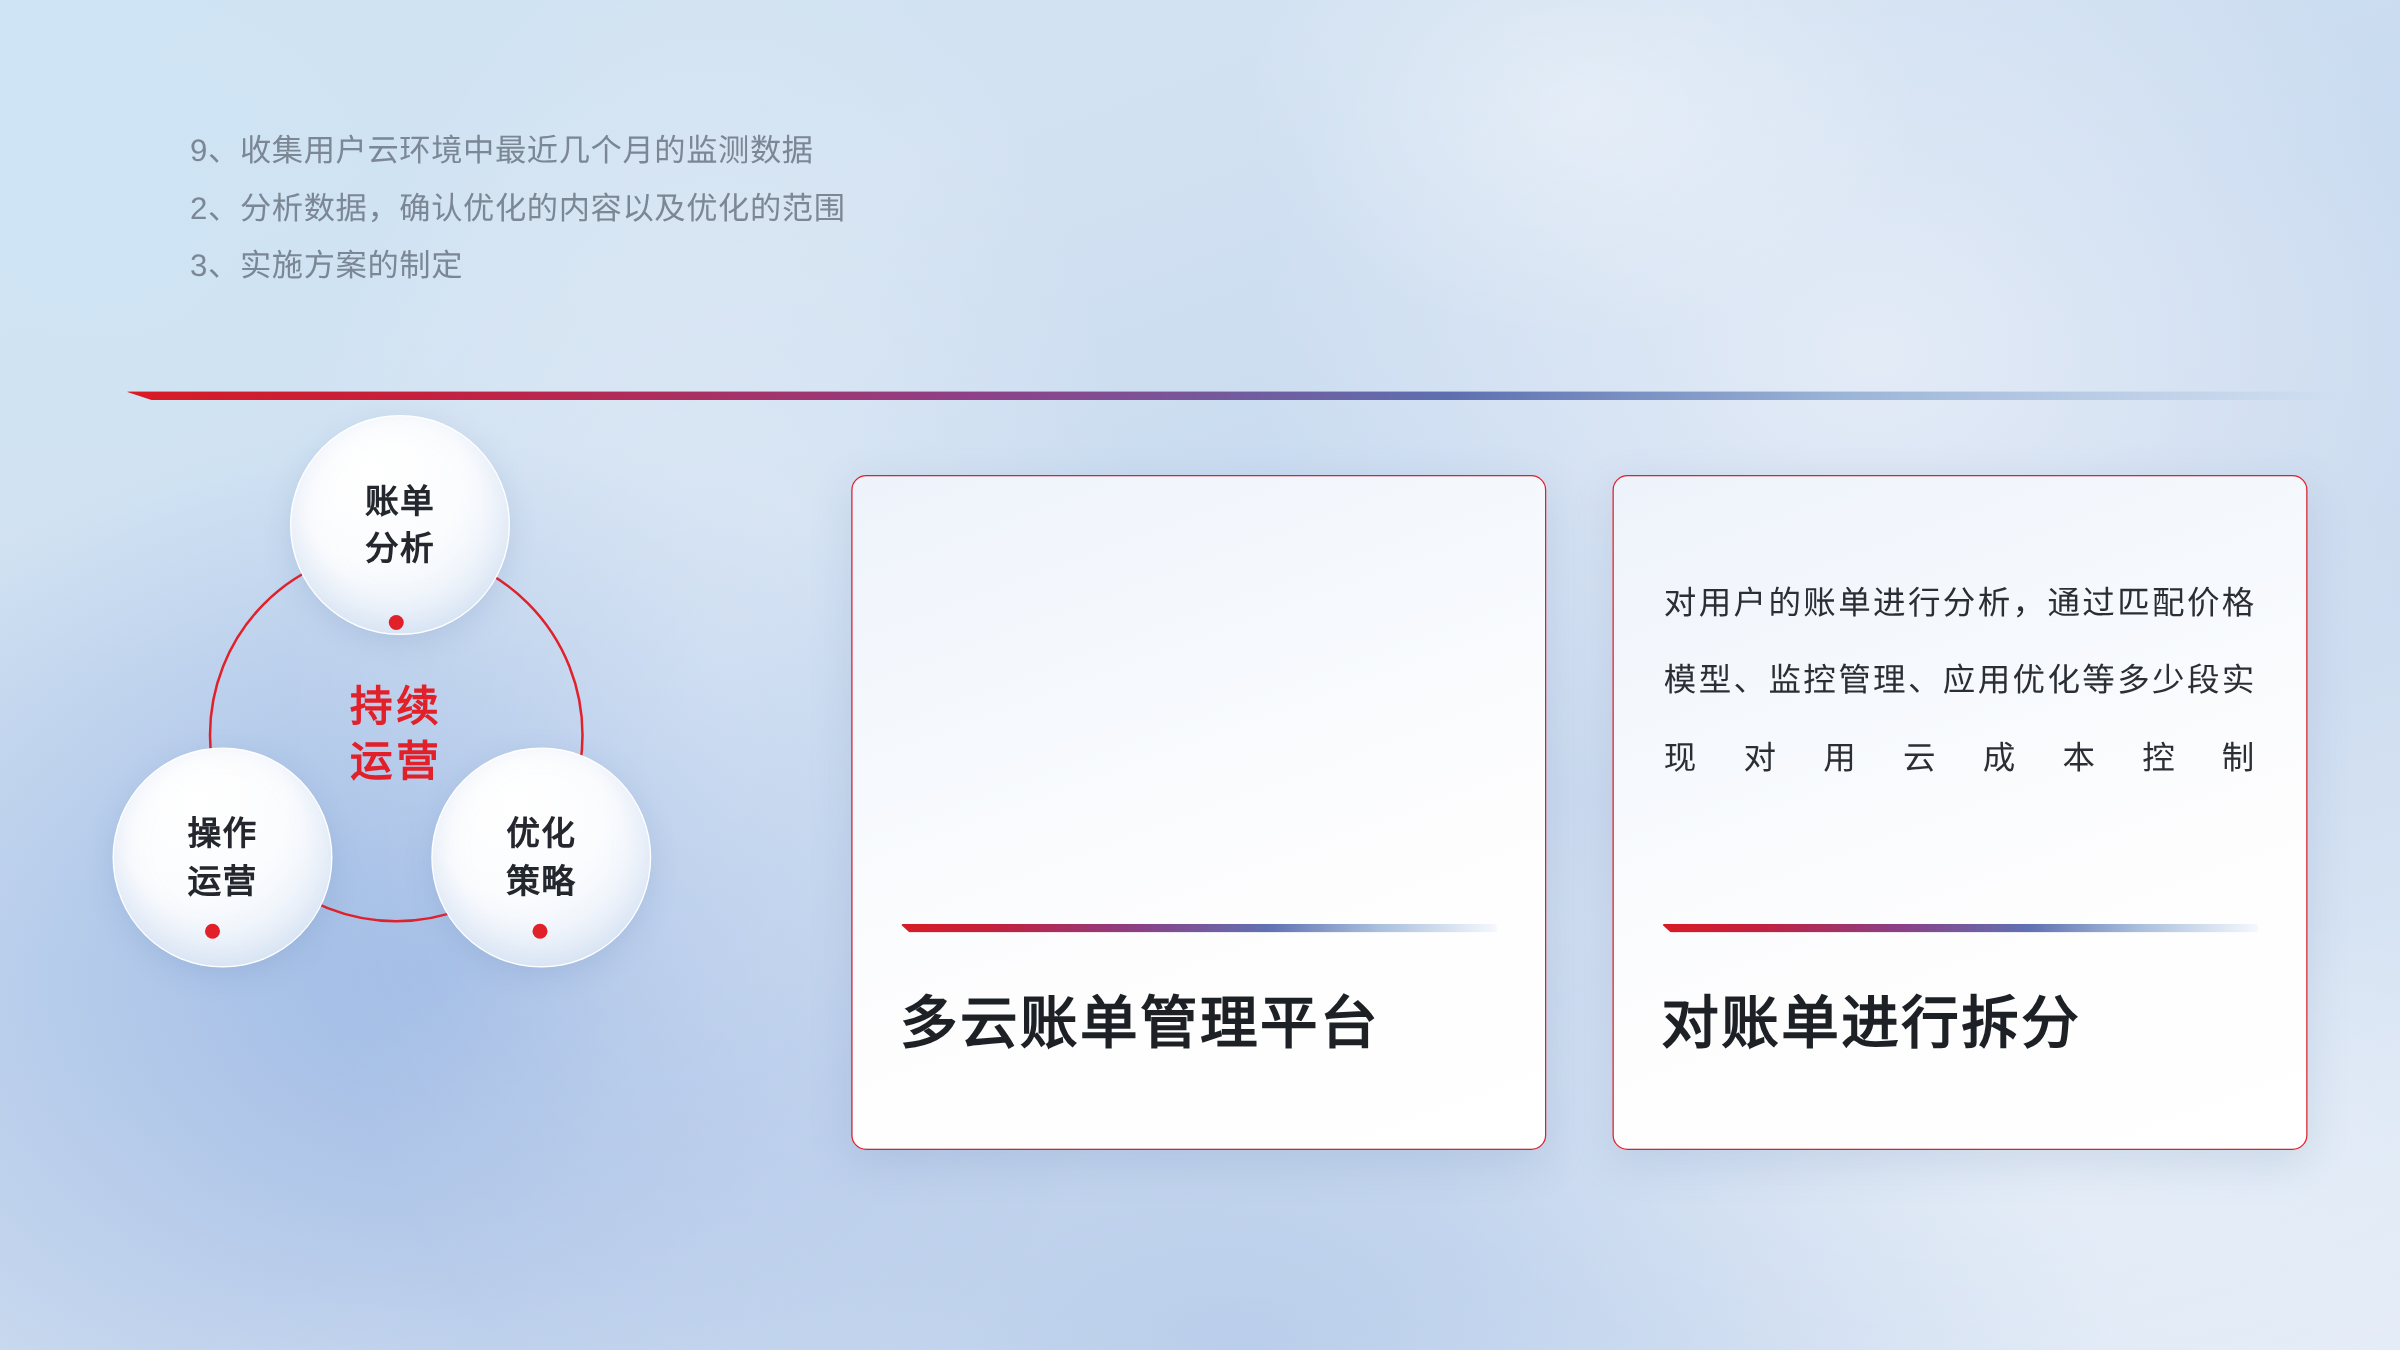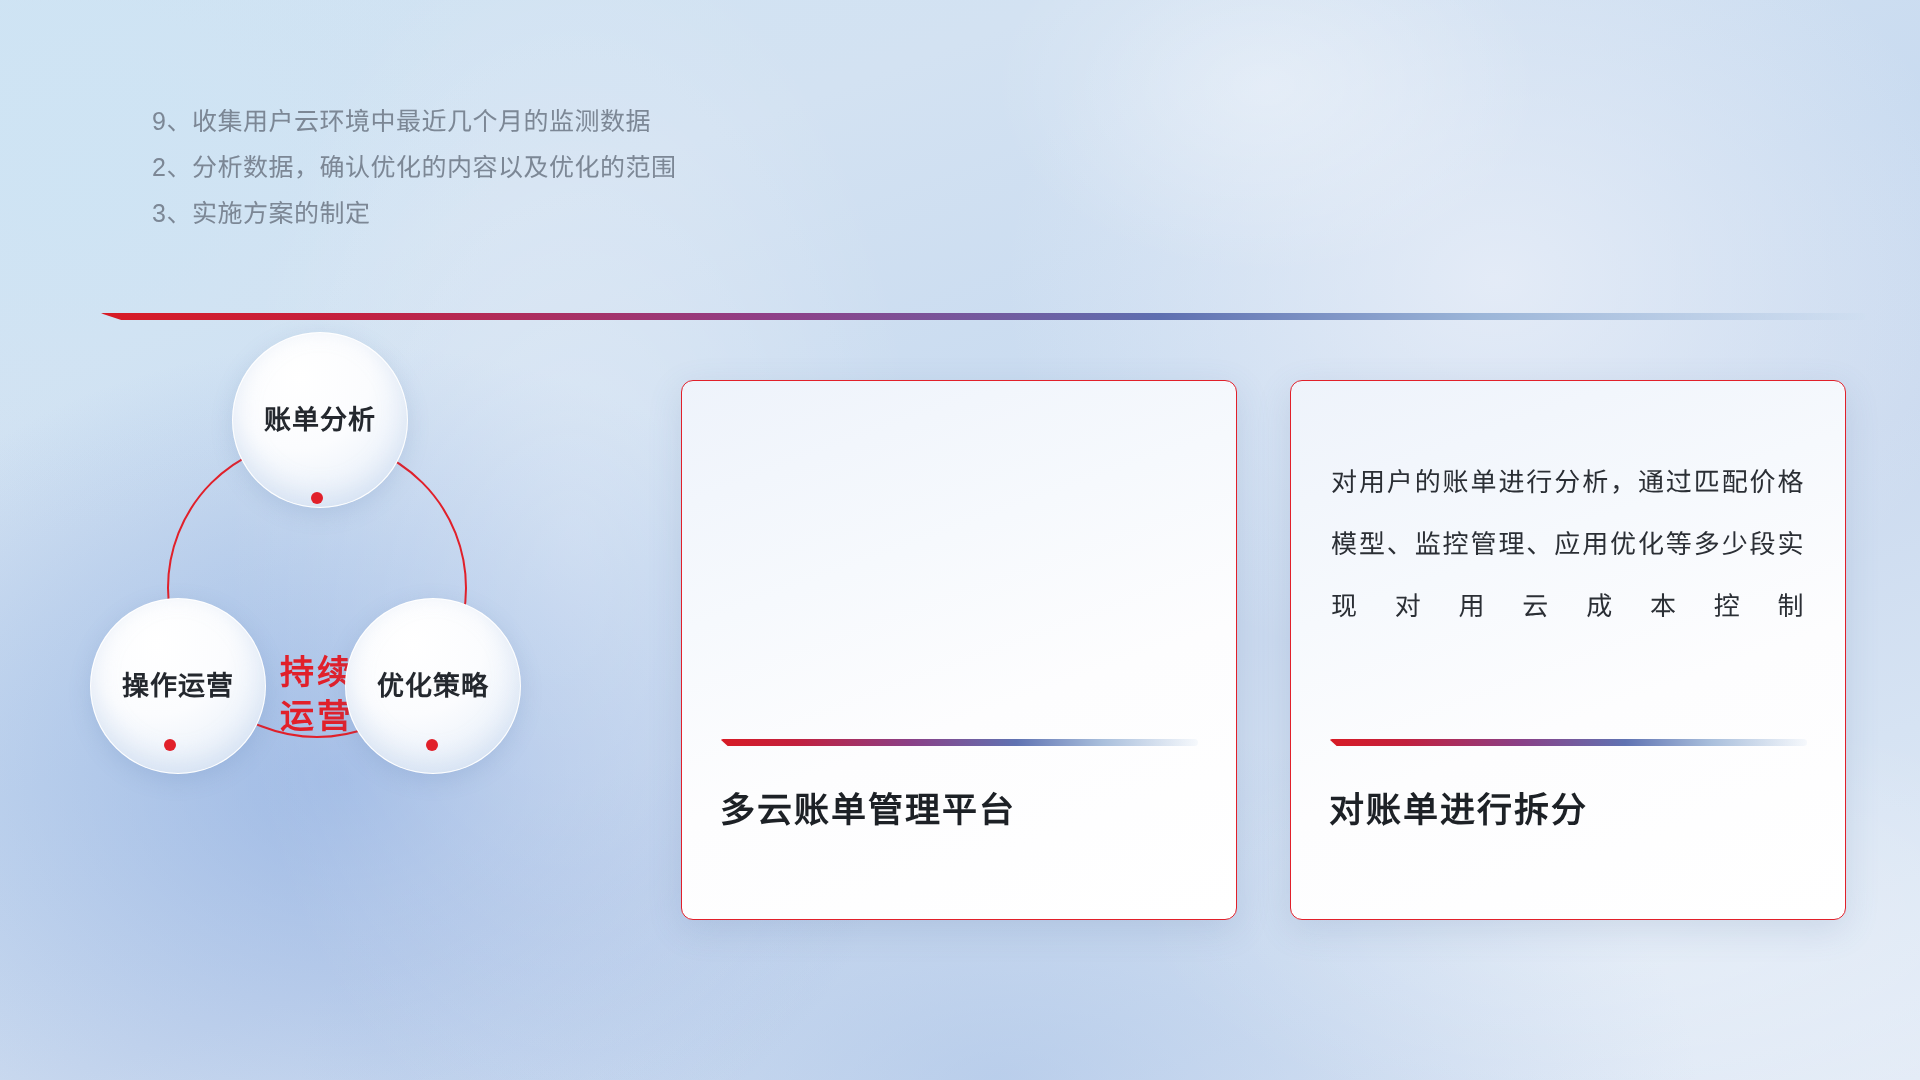--- a/index.html
+++ b/index.html
@@ -69,21 +69,21 @@
     width: 530px;
     height: 600px;
   }
   .bubble {
     position: absolute;
     border-radius: 50%;
     background: radial-gradient(circle at 38% 26%, #ffffff 0%, #fbfcfe 42%, #eaf1fa 78%, #dfe9f6 100%);
     border: 1.6px solid rgba(255,255,255,0.95);
     box-shadow: 0 6px 22px rgba(90,120,170,0.18), inset 0 -10px 26px rgba(176,199,228,0.35);
     display: flex;
-    flex-direction: row;
+    flex-direction: column;
     align-items: center;
     justify-content: center;
     color: #24282e;
     font-size: 27px;
     font-weight: bold;
     line-height: 38px;
     letter-spacing: 1px;
   }
   #bubble-top    { left: 142px; top:  -8px; width: 174px; height: 174px; }
   #bubble-left   { left:   0; top: 258px; width: 174px; height: 174px; }
@@ -101,21 +101,21 @@
   }
   #center-label {
     position: absolute;
     left: 77px;
     top: 98px;
     width: 300px;
     height: 300px;
     display: flex;
     flex-direction: column;
     align-items: center;
-    justify-content: flex-end;
+    justify-content: center;
     color: #e1202a;
     font-size: 34px;
     font-weight: bold;
     line-height: 44px;
     letter-spacing: 3px;
   }
   .node-dot {
     position: absolute;
     width: 12px;
     height: 12px;
@@ -162,21 +162,21 @@
     height: 7px;
     border-radius: 4px;
     background: linear-gradient(90deg, #d81b25 0%, #c2203e 16%, #8a4087 40%, #6073b2 62%, #a9bfdc 80%, rgba(214,228,244,0.2) 100%);
     clip-path: polygon(0 0, 100% 0, 100% 100%, 1.6% 100%);
   }
   .card-title {
     position: absolute;
     left: 38px;
     top: 400px;
     color: #1d2126;
-    font-size: 35px;
+    font-size: 46px;
     font-weight: bold;
     letter-spacing: 2px;
     white-space: nowrap;
   }
 </style>
 </head>
 <body>
 
 <div id="stage">
 

